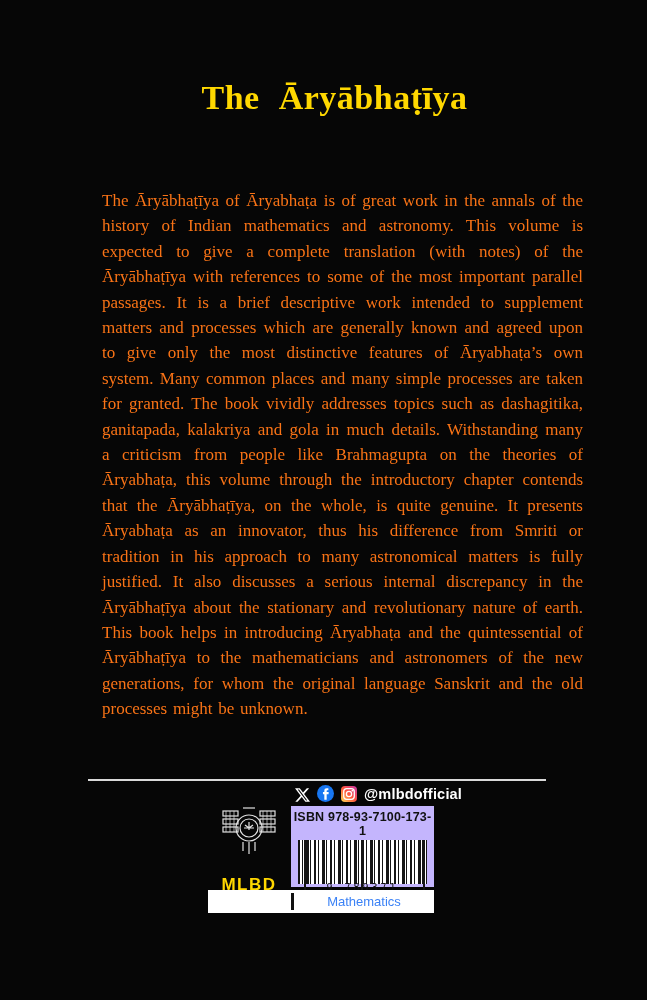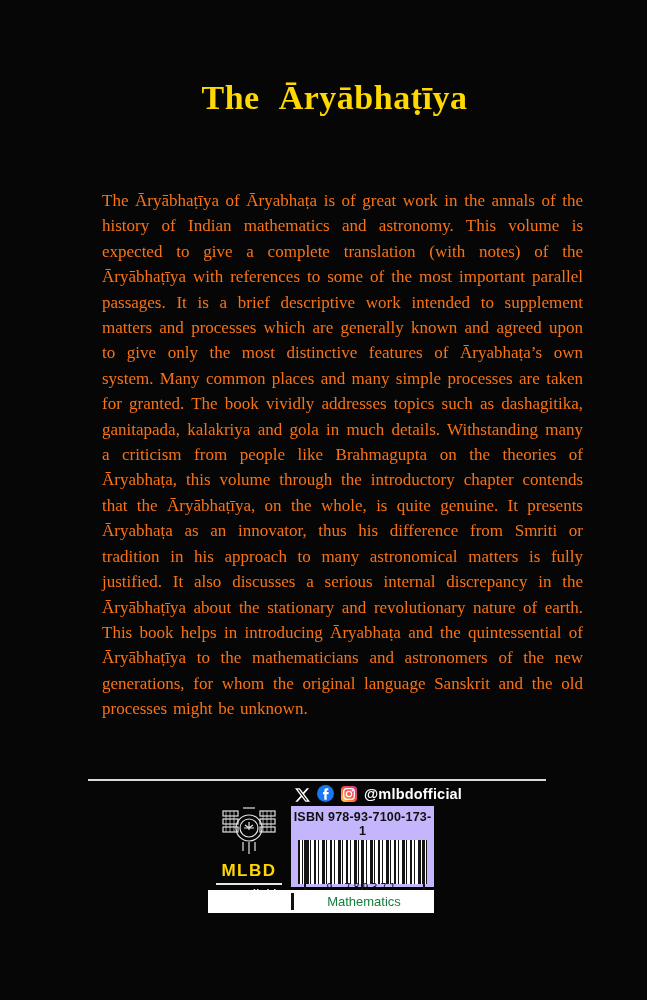--- a/index.html
+++ b/index.html
@@ -83,21 +83,21 @@
   .mlbd-block {
     position: absolute;
     left: 209px;
     top: 806px;
     width: 80px;
     display: flex;
     flex-direction: column;
     align-items: center;
   }
   .mlbd-name {
-    margin-top: 1px;
+    margin-top: 15px;
     color: #ffd700;
     font-family: "Liberation Sans", sans-serif;
     font-weight: bold;
     font-size: 17px;
     letter-spacing: 1.5px;
   }
   .mlbd-rule {
     width: 66px;
     height: 2px;
     background: #e8e8e8;
@@ -186,21 +186,21 @@
     position: absolute;
     left: 86px;
     right: 0;
     top: 0;
     bottom: 0;
     display: flex;
     align-items: center;
     justify-content: center;
     font-family: "Liberation Sans", sans-serif;
     font-size: 13px;
-    color: #15803d;
+    color: #3b82f6;
   }
 
   .fb-circle {
     width: 17px;
     height: 17px;
   }
 </style>
 </head>
 <body>
 

